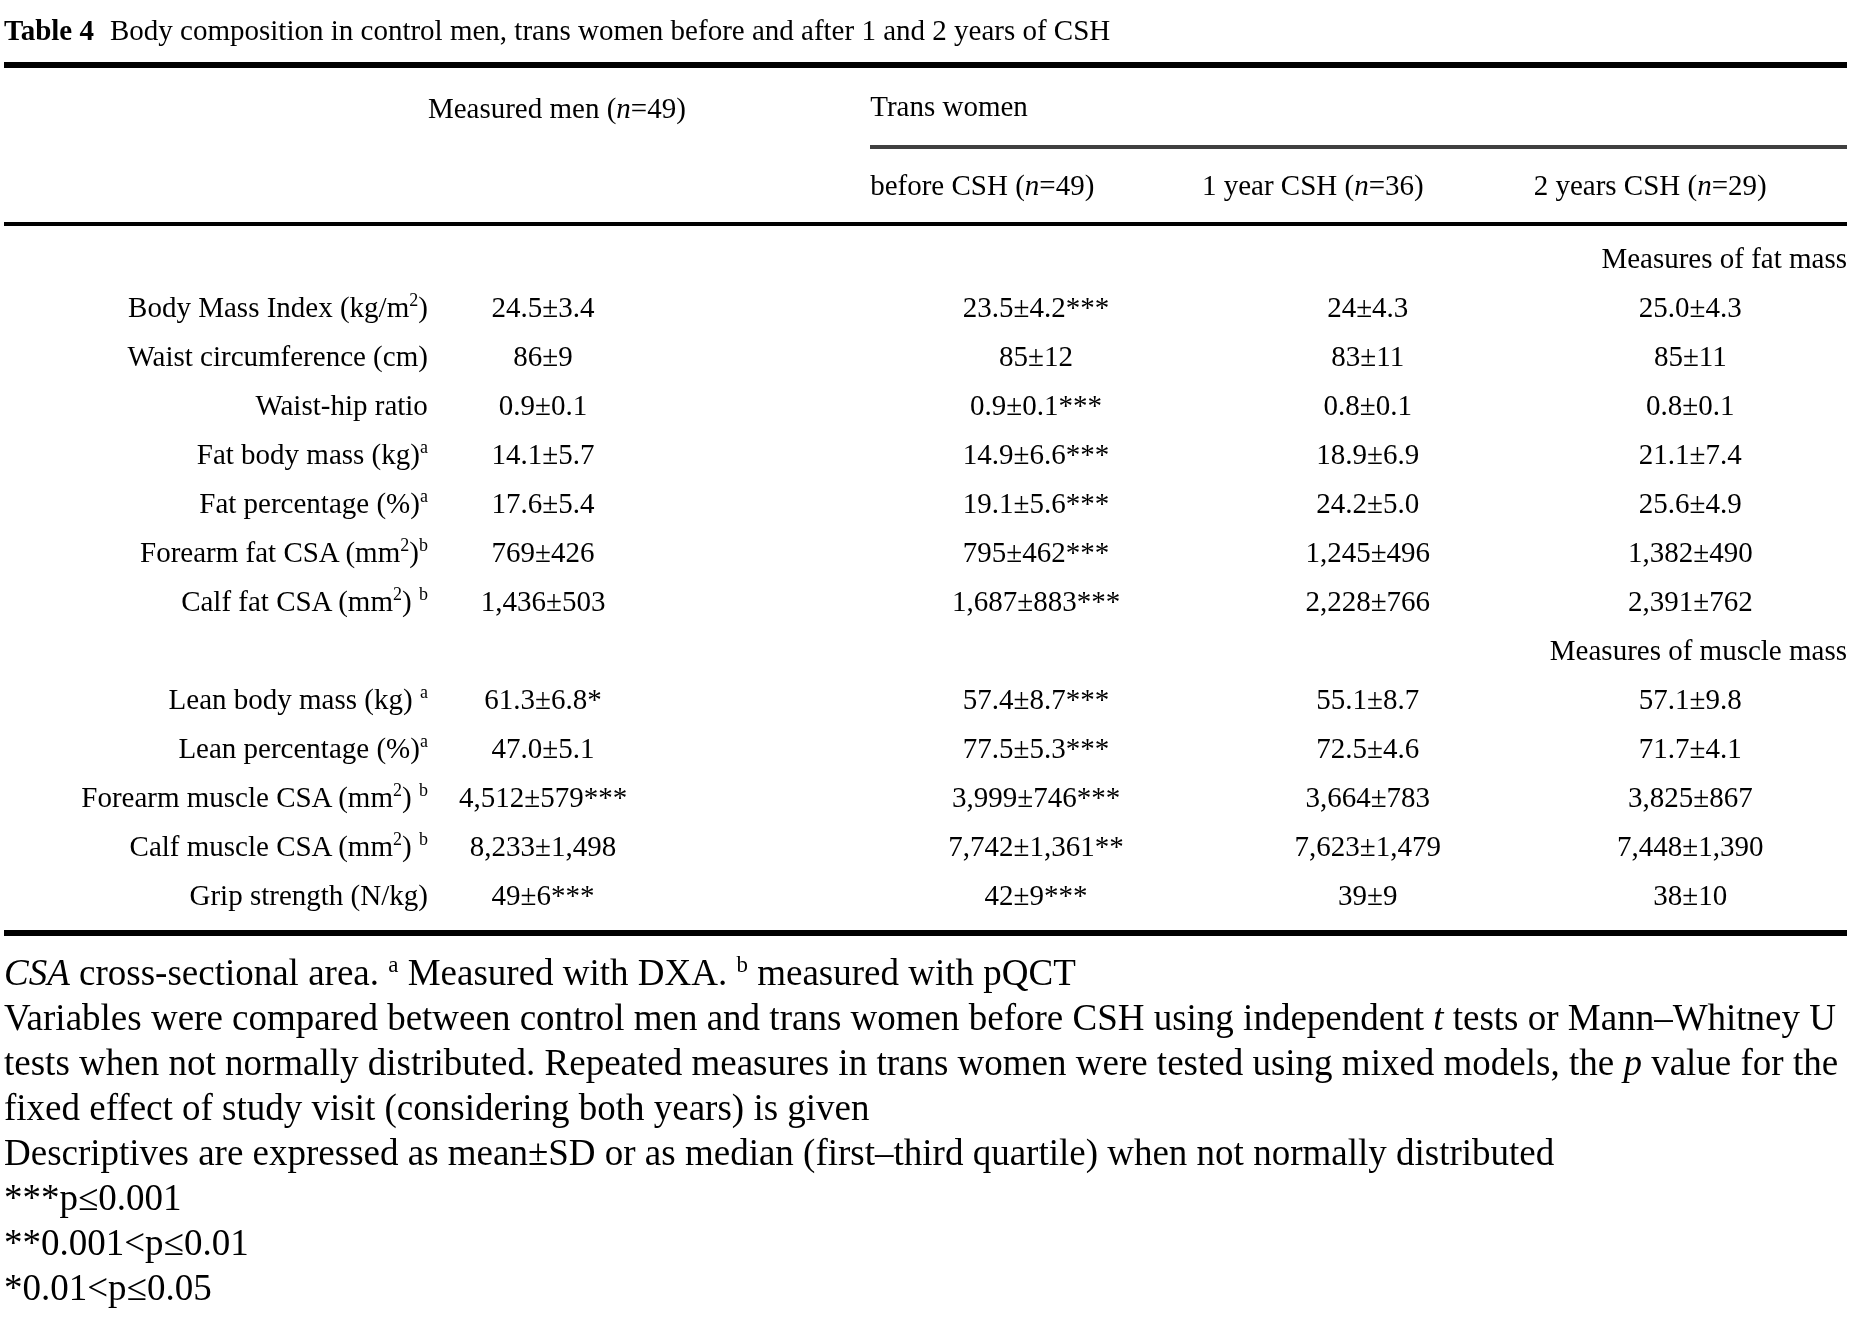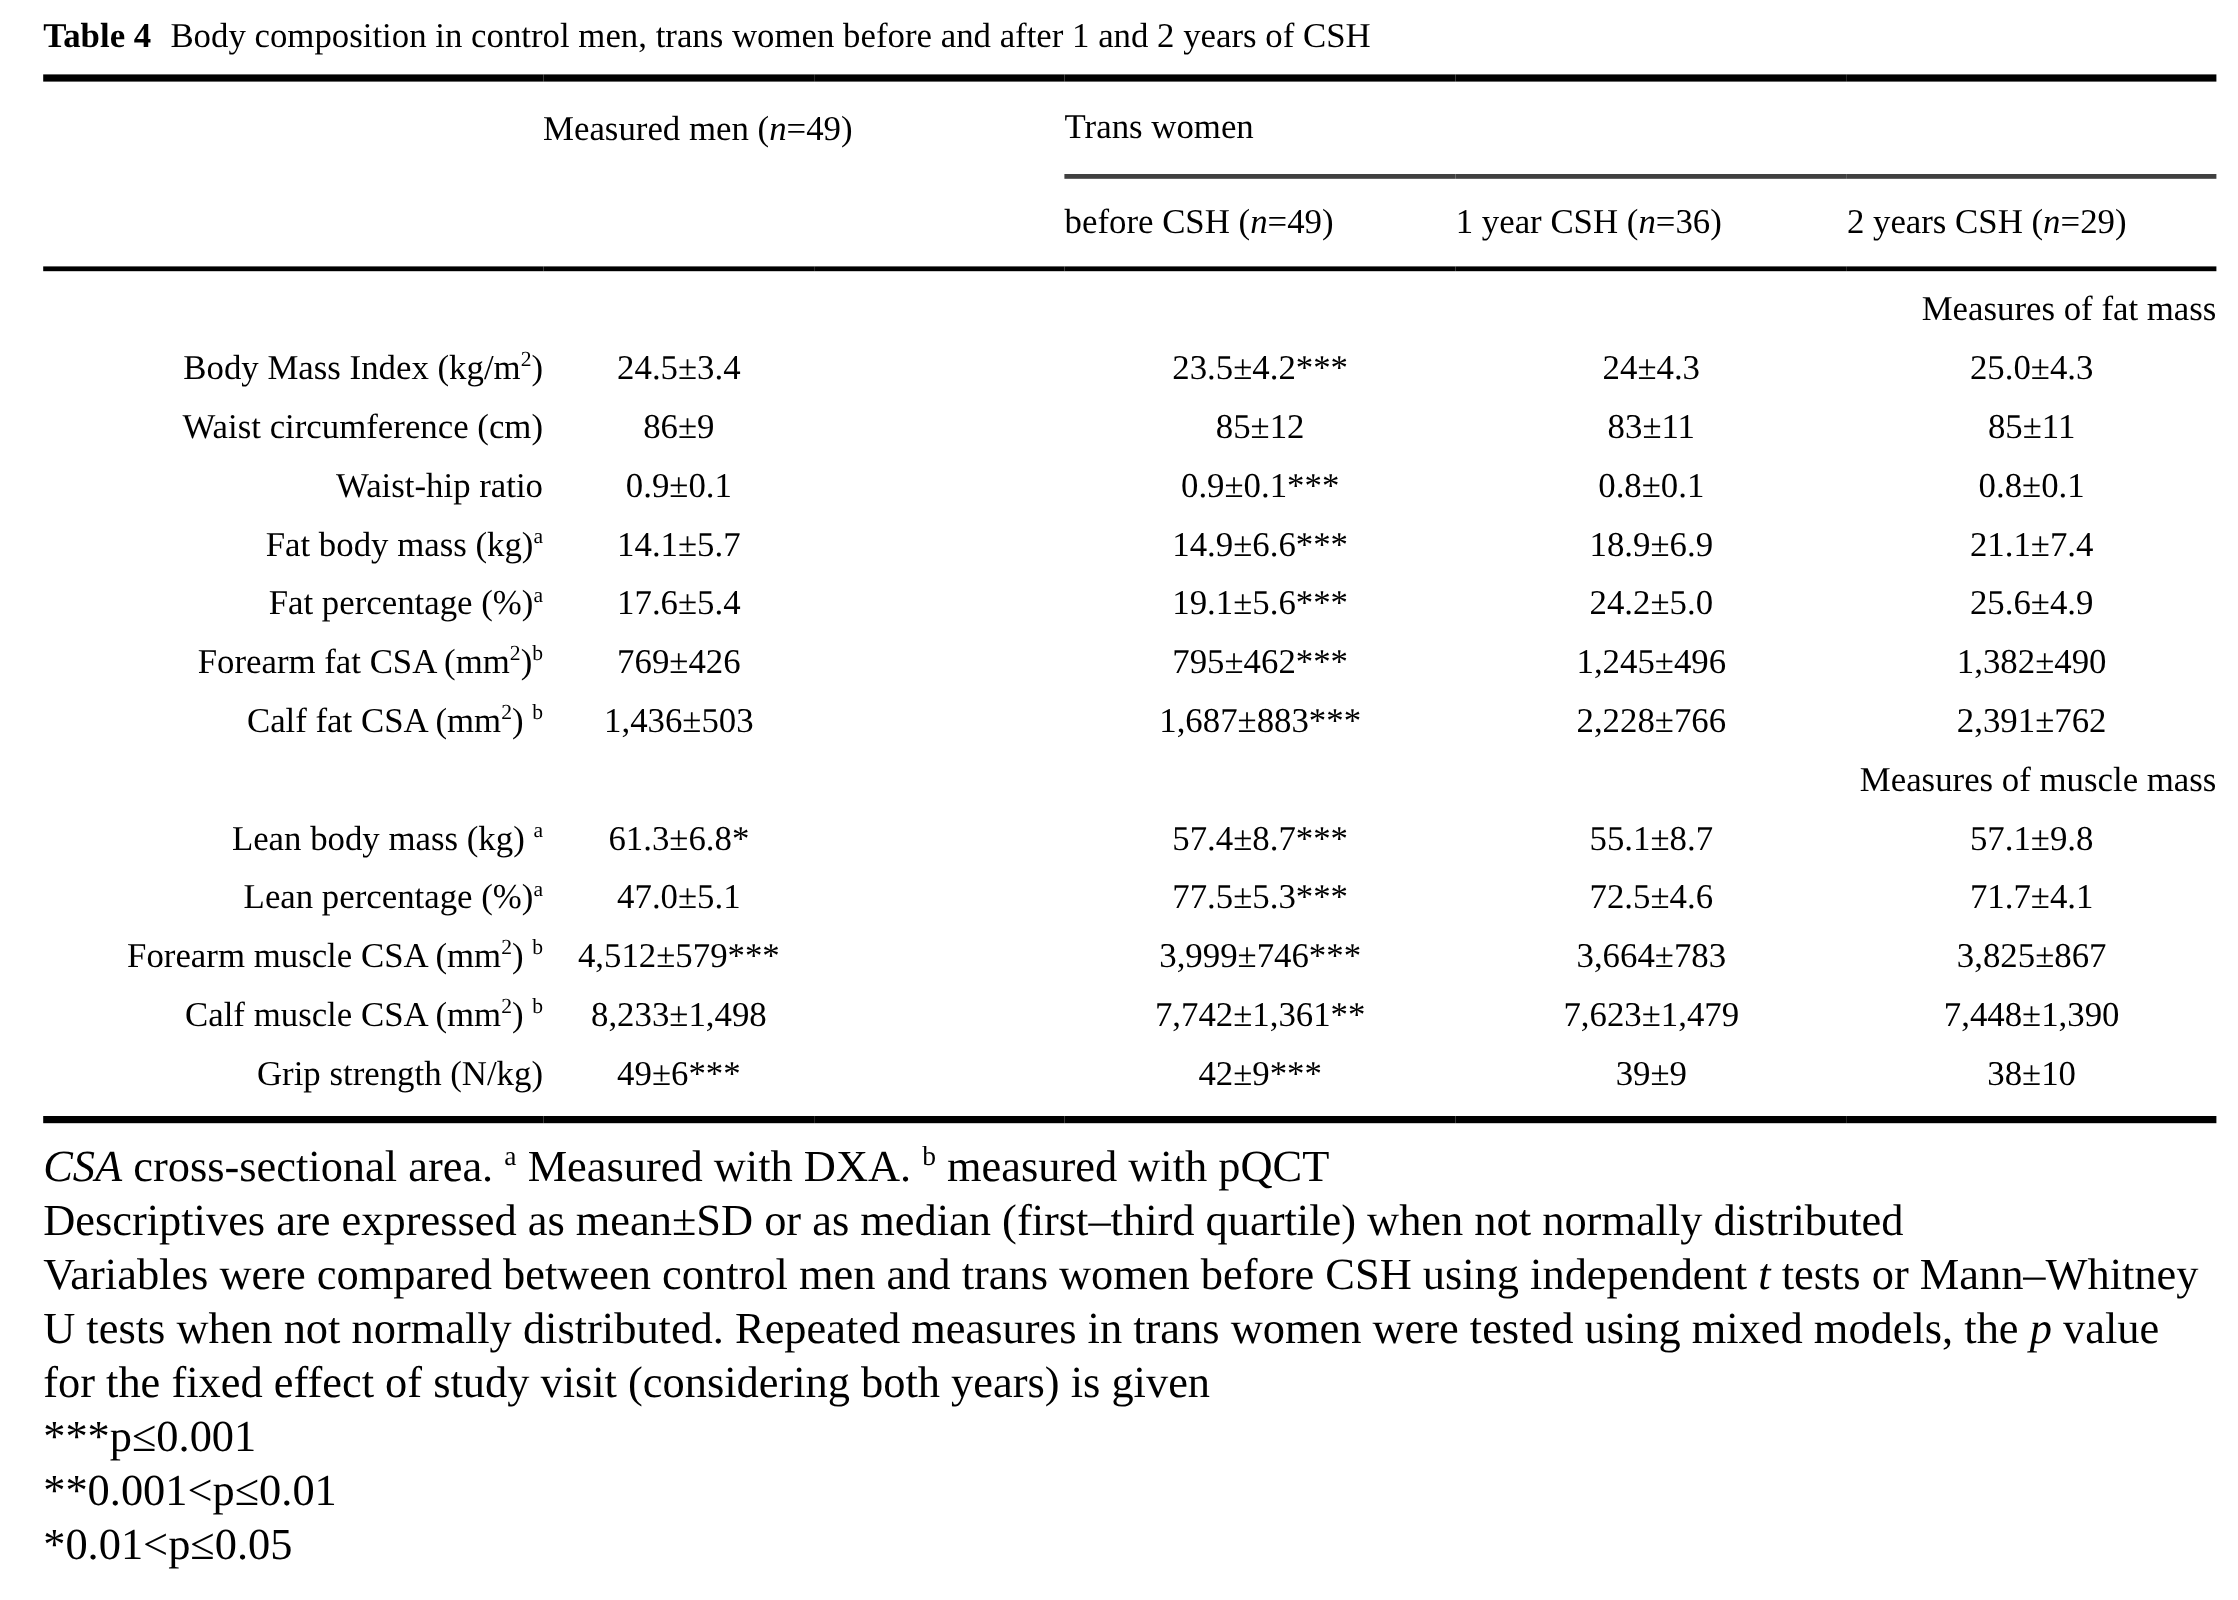--- a/index.html
+++ b/index.html
@@ -8,21 +8,21 @@
     background: #ffffff;
     color: #000000;
   }
   body {
     width: 1865px;
     height: 1333px;
     font-family: "Liberation Serif", "DejaVu Serif", serif;
     overflow: hidden;
   }
   .page {
-    padding: 8px 18px 0 36px;
+    padding: 8px 18px 0 4px;
   }
   .caption {
     font-size: 29px;
     margin: 6px 0 15px 0;
     white-space: nowrap;
   }
   .caption .cap-label {
     font-weight: bold;
     margin-right: 16px;
   }
@@ -223,20 +223,20 @@
           <td></td>
           <td class="val">42±9***</td>
           <td class="val">39±9</td>
           <td class="val">38±10</td>
         </tr>
       </tbody>
   </table>
 
   <div class="footnotes" id="footnotes">
       <p><i>CSA</i><span> cross-sectional area. </span><sup>a</sup><span> Measured with DXA. </span><sup>b</sup><span> measured with pQCT</span></p>
+      <p><span>Variables were compared between control men and trans women before CSH using independent </span><i>t</i><span> tests or Mann–Whitney U tests when not normally distributed. Repeated measures in trans women were tested using mixed models, the </span><i>p</i><span> value for the fixed effect of study visit (considering both years) is given</span></p>
       <p><span>Descriptives are expressed as mean±SD or as median (first–third quartile) when not normally distributed</span></p>
-      <p><span>Variables were compared between control men and trans women before CSH using independent </span><i>t</i><span> tests or Mann–Whitney U tests when not normally distributed. Repeated measures in trans women were tested using mixed models, the </span><i>p</i><span> value for the fixed effect of study visit (considering both years) is given</span></p>
       <p><span>***p≤0.001</span></p>
       <p><span>**0.001&lt;p≤0.01</span></p>
       <p><span>*0.01&lt;p≤0.05</span></p>
     </div>
 
 </div>
 
 </body></html>

